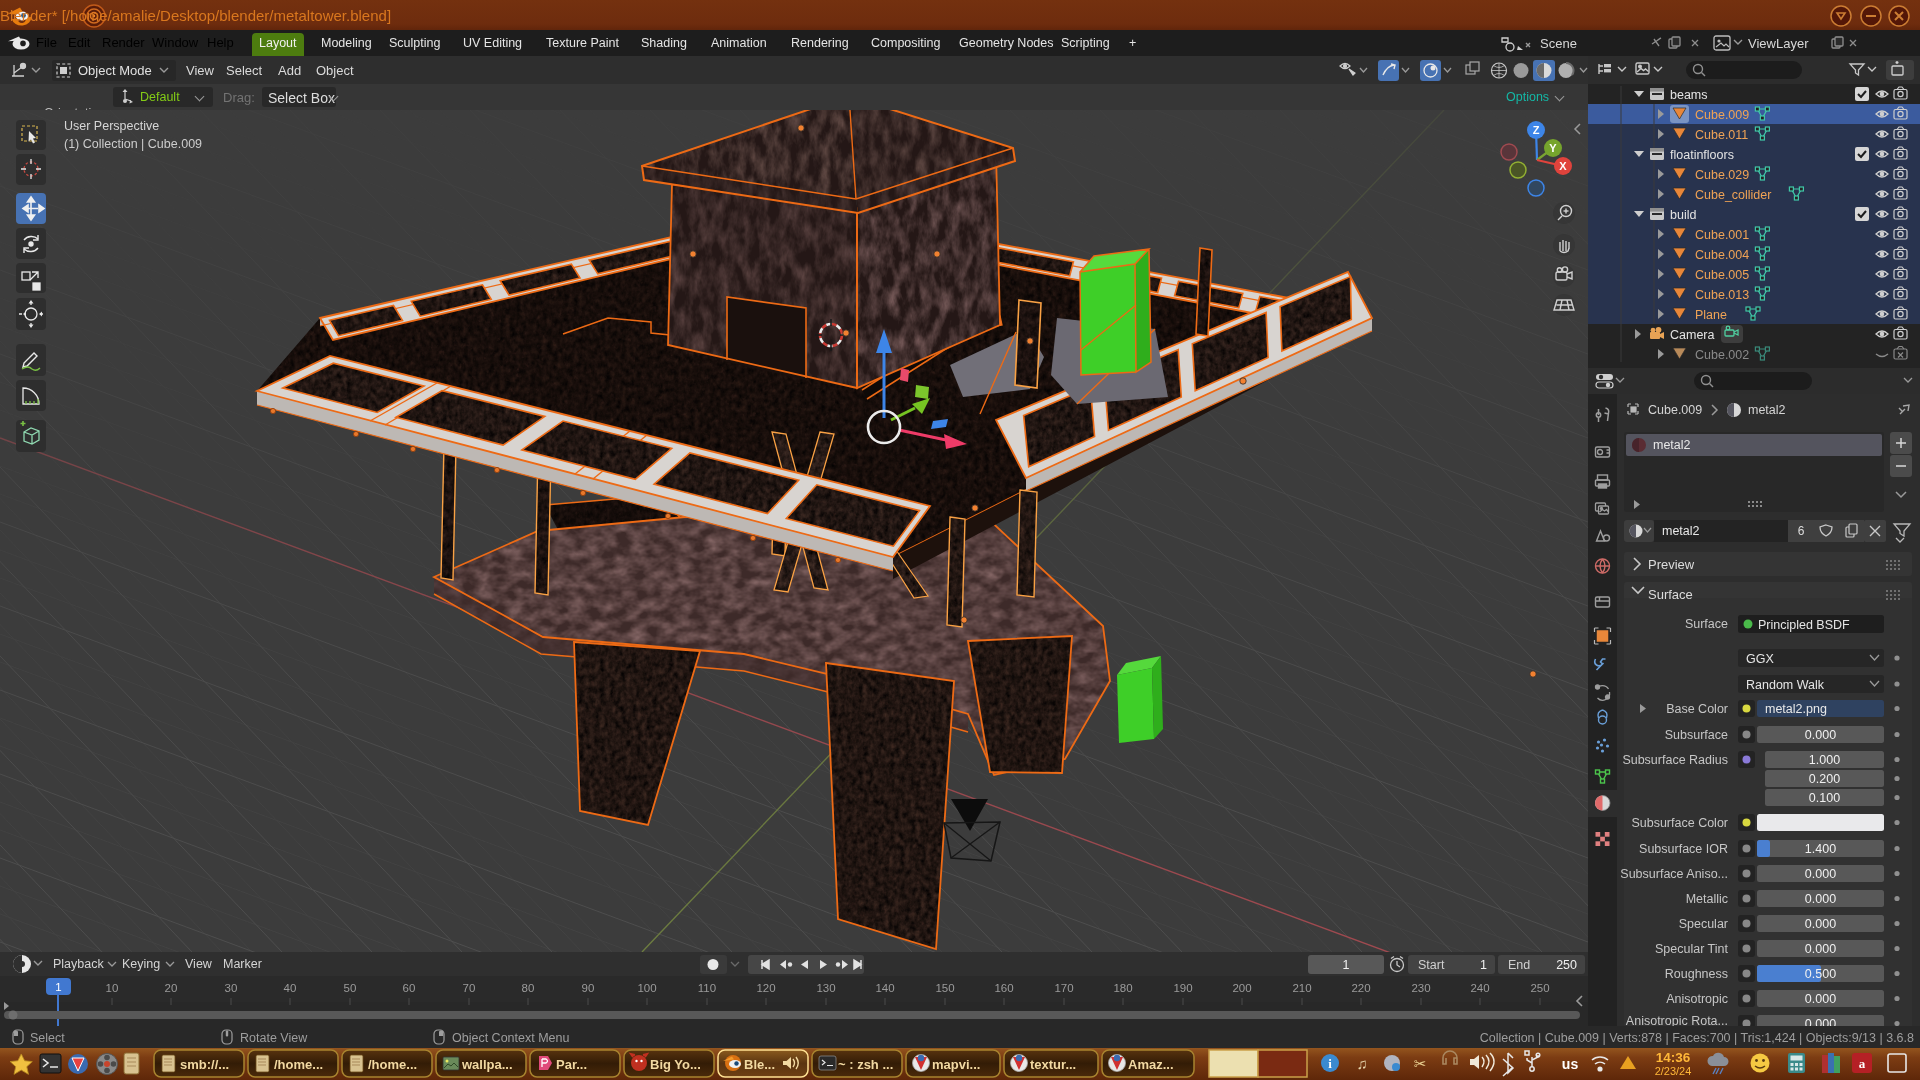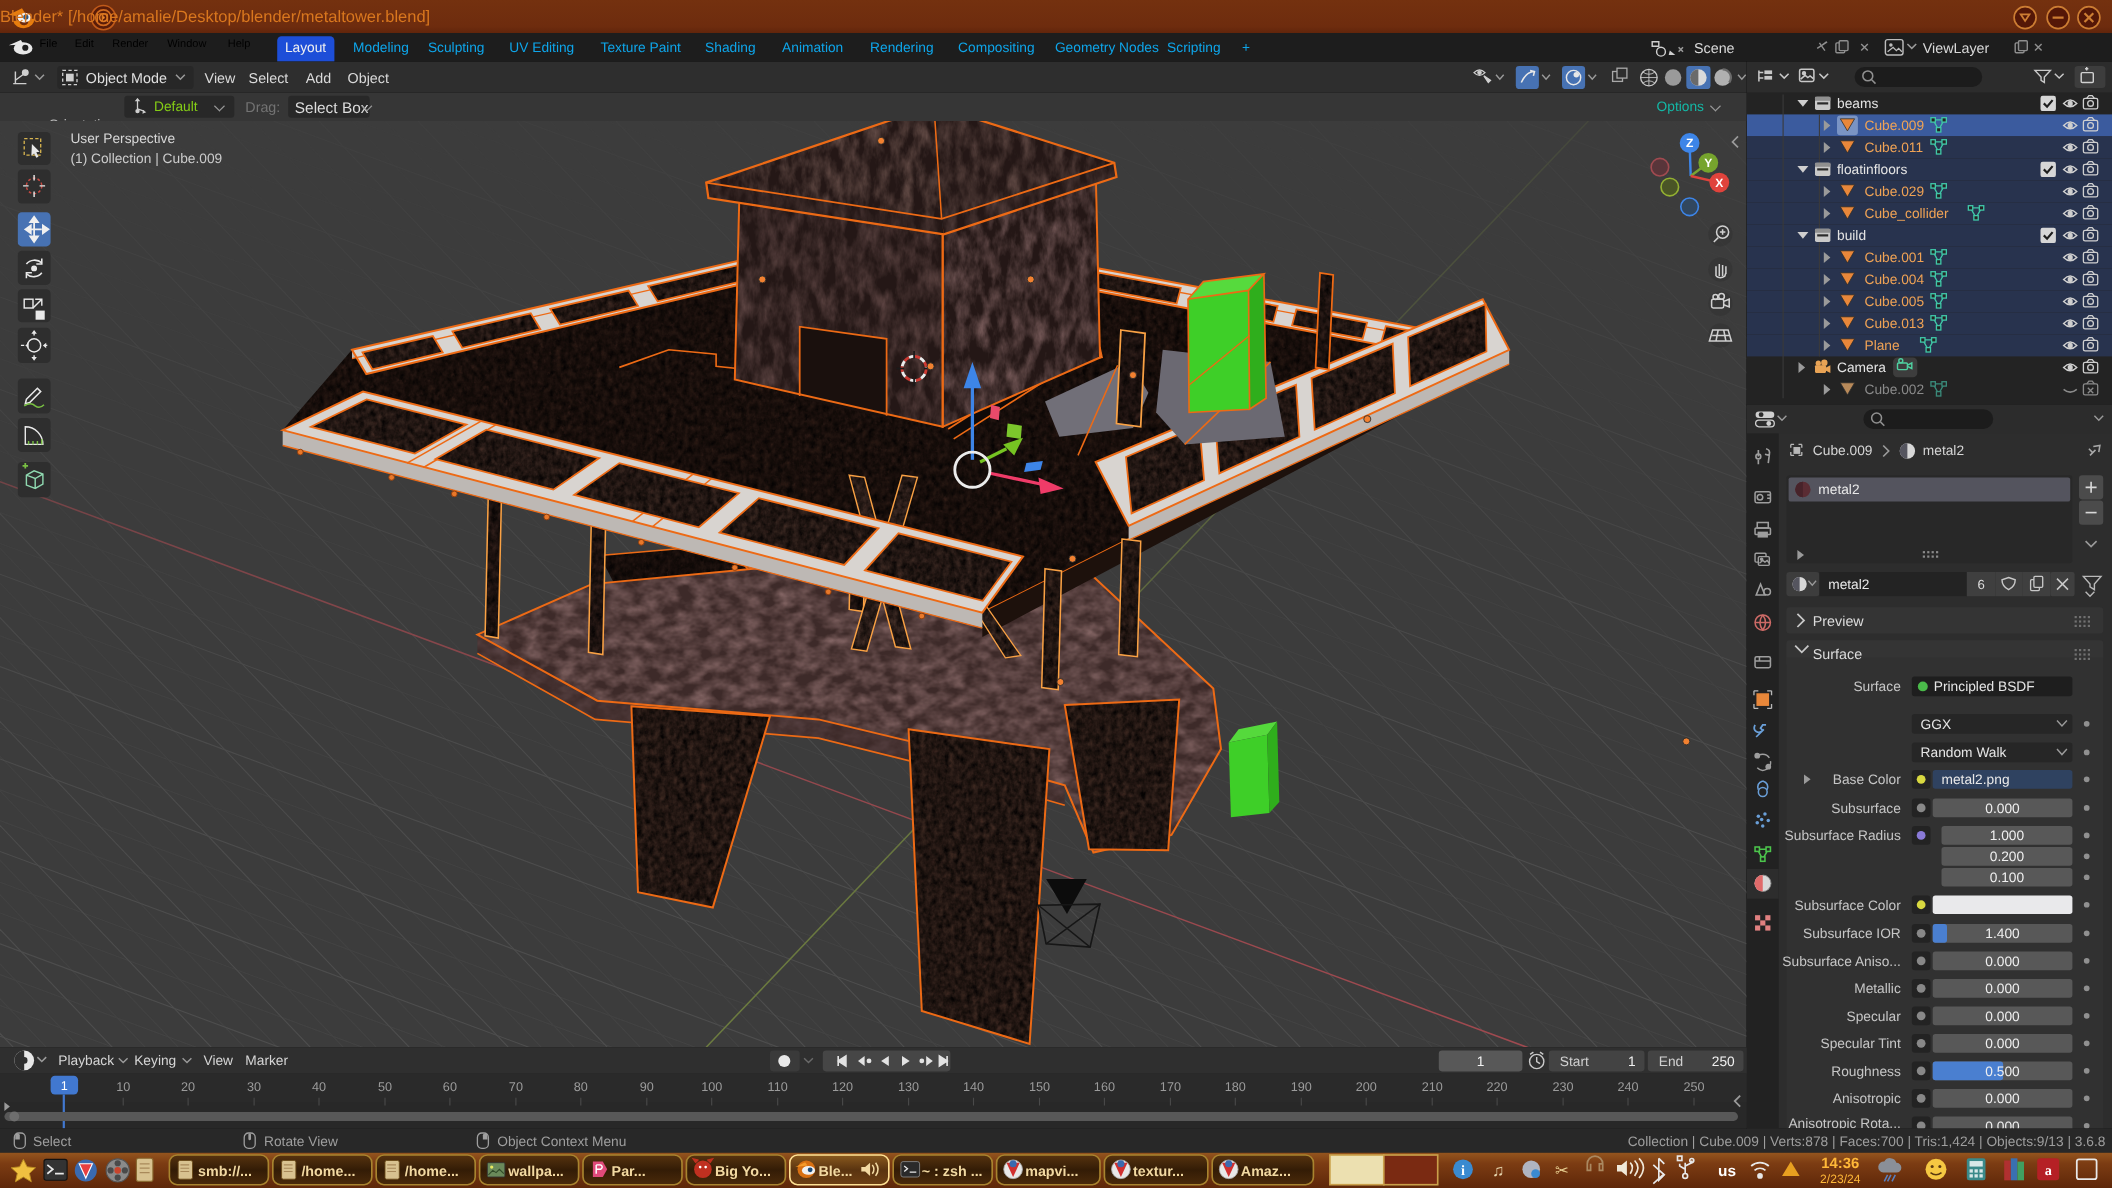--- a/index.html
+++ b/index.html
@@ -3,23 +3,23 @@
 <meta charset="utf-8">
 <style>
   * { margin:0; padding:0; box-sizing:border-box; }
   html,body { width:1920px; height:1080px; overflow:hidden; background:#000; }
   body { font-family:"Liberation Sans", sans-serif; position:relative; }
   .abs { position:absolute; }
   #titlebar { left:0; top:0; width:1920px; height:30px;
     background:linear-gradient(#74310f,#6e2c0e 80%,#61250b); }
   #titletext { width:100%; text-align:left; top:7px; color:#d9771e; font-size:15px; }
   #menubar { left:0; top:30px; width:1920px; height:26px; background:#1d1d1d; color:#d3d3d3; font-size:12.5px; }
-  .mitem { top:35px; font-size:10px;text-align:right; }
-  .wtab { top:33px; height:23px; line-height:20px; padding:0 7px; font-size:12.5px; color:#0ea5e9; border-radius:4px 4px 0 0; }
-  .wtab.active { background:#1d4ed8; color:#f0f0f0; }
+  .mitem { top:35px; font-size:13px;text-align:right; }
+  .wtab { top:33px; height:23px; line-height:20px; padding:0 7px; font-size:12.5px; color:#e5e5e5; border-radius:4px 4px 0 0; }
+  .wtab.active { background:#4d7c0f; color:#f0f0f0; }
   #vphead { left:0; top:56px; width:1588px; height:28px; background:#2e2e2e; color:#d9d9d9; font-size:13px; }
   #toolset { left:0; top:84px; width:1588px; height:26px; background:#363636; color:#bdbdbd; font-size:12.5px; }
   #outliner { left:1588px; top:56px; width:332px; height:312px; background:#232323; }
   #props { left:1588px; top:368px; width:332px; height:658px; background:#2d2d2d; }
   #timeline { left:0; top:952px; width:1588px; height:74px; background:#2b2b2b; }
   #statusbar { left:0; top:1026px; width:1920px; height:22px; background:#282828; color:#9e9e9e; font-size:12px; }
   #taskbar { left:0; top:1048px; width:1920px; height:32px;
     background:linear-gradient(#94551e,#7a3a12 30%,#6e3110 70%,#5a2509); }
   .dd { background:#282828; border-radius:3px; color:#dddddd; }
   .chev { display:inline-block; width:7px; height:7px; border-right:1.5px solid #9a9a9a; border-bottom:1.5px solid #9a9a9a; transform:rotate(45deg); }

